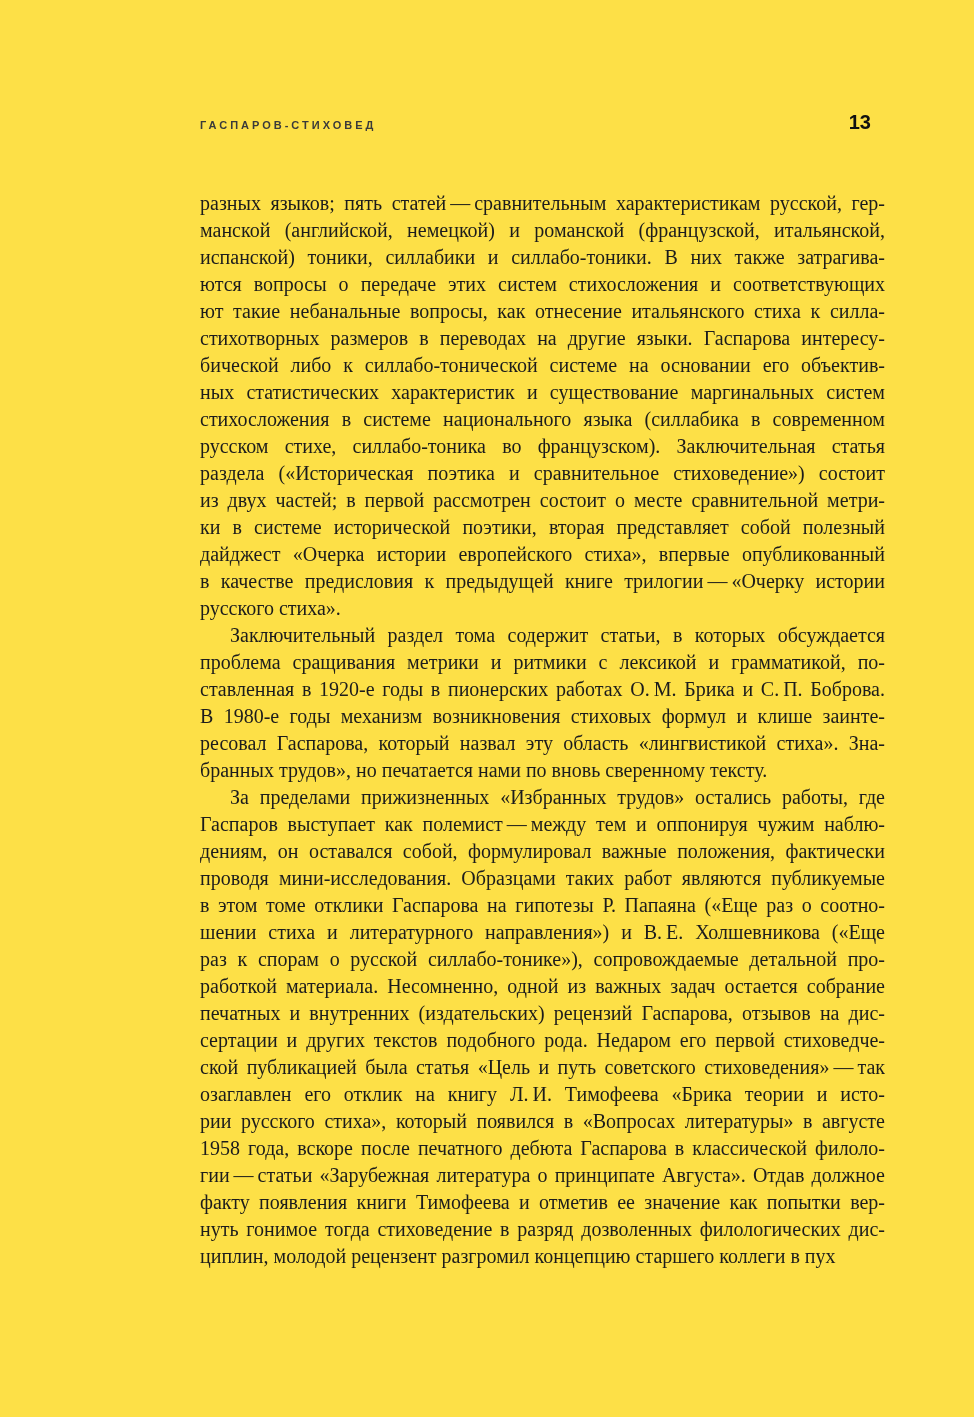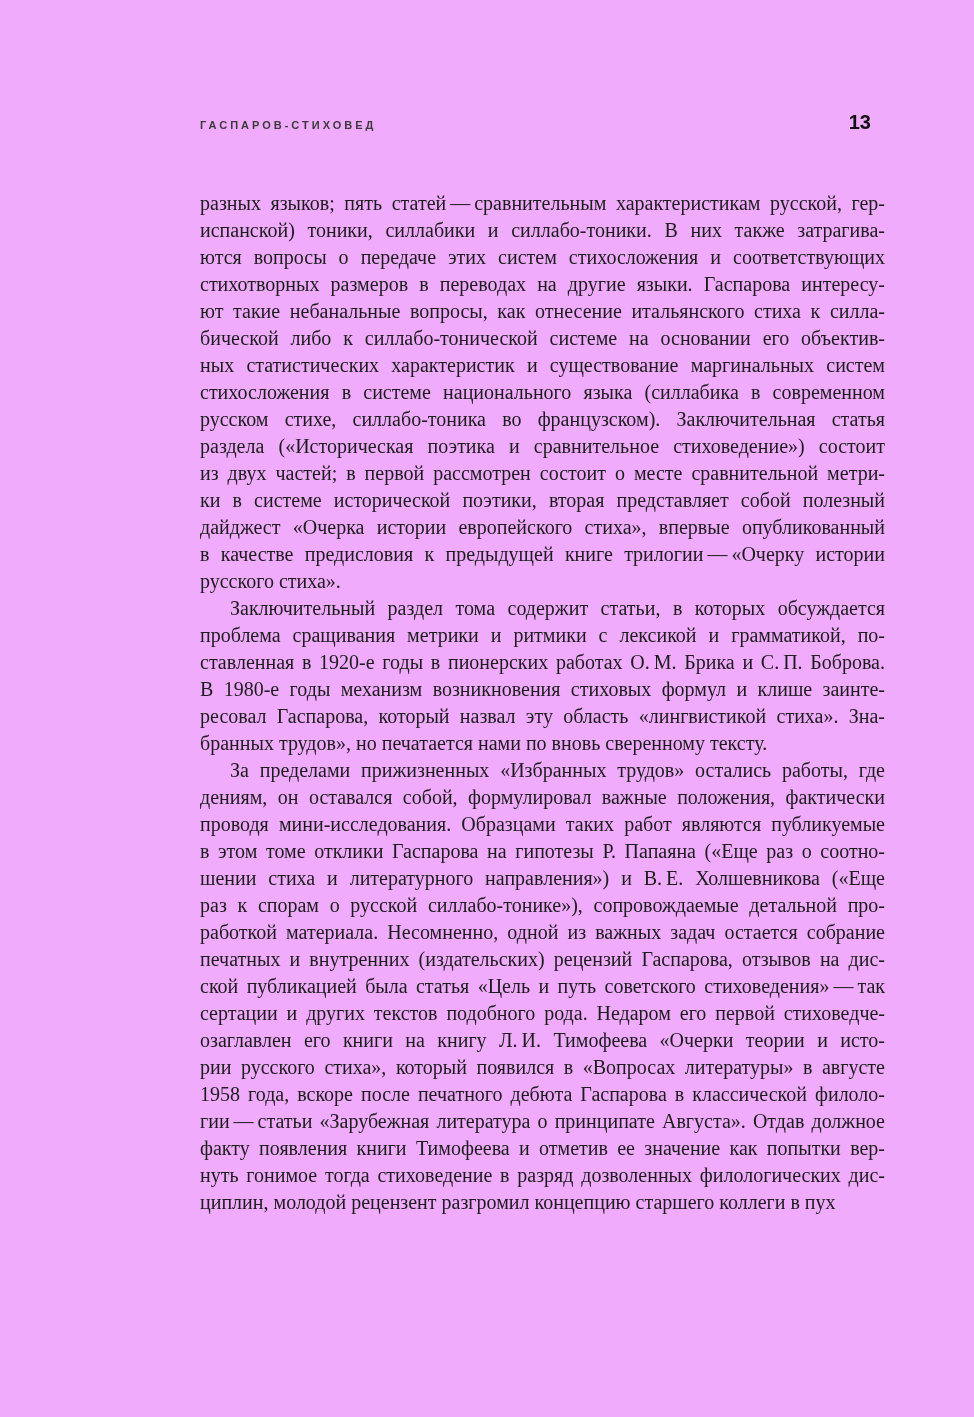--- a/index.html
+++ b/index.html
@@ -9,21 +9,21 @@
   body {
     width: 974px;
     height: 1417px;
     background: #ffffff;
     position: relative;
     overflow: hidden;
   }
   .page {
     position: absolute;
     inset: 0;
-    background: #f0abfc;
+    background: #fde047;
   }
   .running-header {
     position: absolute;
     left: 200px;
     width: 685px;
     top: 111px;
     display: flex;
     justify-content: space-between;
     align-items: baseline;
   }
@@ -80,24 +80,25 @@
 
   <div class="running-header">
     <span class="running-title">ГАСПАРОВ-СТИХОВЕД</span>
     <span class="page-number">13</span>
   </div>
 
   <div class="text-block">
 
   <div class="paragraph">
         <div class="line">разных языков; пять статей — сравнительным характеристикам русской, гер-</div>
+        <div class="line">манской (английской, немецкой) и романской (французской, итальянской,</div>
         <div class="line">испанской) тоники, силлабики и силлабо-тоники. В них также затрагива-</div>
         <div class="line">ются вопросы о передаче этих систем стихосложения и соответствующих</div>
+        <div class="line">ют такие небанальные вопросы, как отнесение итальянского стиха к силла-</div>
         <div class="line">стихотворных размеров в переводах на другие языки. Гаспарова интересу-</div>
-        <div class="line">ют такие небанальные вопросы, как отнесение итальянского стиха к силла-</div>
         <div class="line">бической либо к силлабо-тонической системе на основании его объектив-</div>
         <div class="line">ных статистических характеристик и существование маргинальных систем</div>
         <div class="line">стихосложения в системе национального языка (силлабика в современном</div>
         <div class="line">русском стихе, силлабо-тоника во французском). Заключительная статья</div>
         <div class="line">раздела («Историческая поэтика и сравнительное стиховедение») состоит</div>
         <div class="line">из двух частей; в первой рассмотрен состоит о месте сравнительной метри-</div>
         <div class="line">ки в системе исторической поэтики, вторая представляет собой полезный</div>
         <div class="line">дайджест «Очерка истории европейского стиха», впервые опубликованный</div>
         <div class="line">в качестве предисловия к предыдущей книге трилогии — «Очерку истории</div>
         <div class="line last">русского стиха».</div>
@@ -105,30 +106,31 @@
       <div class="paragraph">
         <div class="line indent">Заключительный раздел тома содержит статьи, в которых обсуждается</div>
         <div class="line">проблема сращивания метрики и ритмики с лексикой и грамматикой, по-</div>
         <div class="line">ставленная в 1920-е годы в пионерских работах О. М. Брика и С. П. Боброва.</div>
         <div class="line">В 1980-е годы механизм возникновения стиховых формул и клише заинте-</div>
         <div class="line">ресовал Гаспарова, который назвал эту область «лингвистикой стиха». Зна-</div>
         <div class="line last">бранных трудов», но печатается нами по вновь сверенному тексту.</div>
       </div>
       <div class="paragraph">
         <div class="line indent">За пределами прижизненных «Избранных трудов» остались работы, где</div>
+        <div class="line">Гаспаров выступает как полемист — между тем и оппонируя чужим наблю-</div>
         <div class="line">дениям, он оставался собой, формулировал важные положения, фактически</div>
         <div class="line">проводя мини-исследования. Образцами таких работ являются публикуемые</div>
         <div class="line">в этом томе отклики Гаспарова на гипотезы Р. Папаяна («Еще раз о соотно-</div>
         <div class="line">шении стиха и литературного направления») и В. Е. Холшевникова («Еще</div>
         <div class="line">раз к спорам о русской силлабо-тонике»), сопровождаемые детальной про-</div>
         <div class="line">работкой материала. Несомненно, одной из важных задач остается собрание</div>
         <div class="line">печатных и внутренних (издательских) рецензий Гаспарова, отзывов на дис-</div>
+        <div class="line">сертации и других текстов подобного рода. Недаром его первой стиховедче-</div>
         <div class="line">ской публикацией была статья «Цель и путь советского стиховедения» — так</div>
-        <div class="line">сертации и других текстов подобного рода. Недаром его первой стиховедче-</div>
-        <div class="line">озаглавлен его книги на книгу Л. И. Тимофеева «Очерки теории и исто-</div>
+        <div class="line">озаглавлен его отклик на книгу Л. И. Тимофеева «Брика теории и исто-</div>
         <div class="line">рии русского стиха», который появился в «Вопросах литературы» в августе</div>
         <div class="line">1958 года, вскоре после печатного дебюта Гаспарова в классической филоло-</div>
         <div class="line">гии — статьи «Зарубежная литература о принципате Августа». Отдав должное</div>
         <div class="line">факту появления книги Тимофеева и отметив ее значение как попытки вер-</div>
         <div class="line">нуть гонимое тогда стиховедение в разряд дозволенных филологических дис-</div>
         <div class="line last">циплин, молодой рецензент разгромил концепцию старшего коллеги в пух</div>
       </div>
     </div>
 
 </div>

